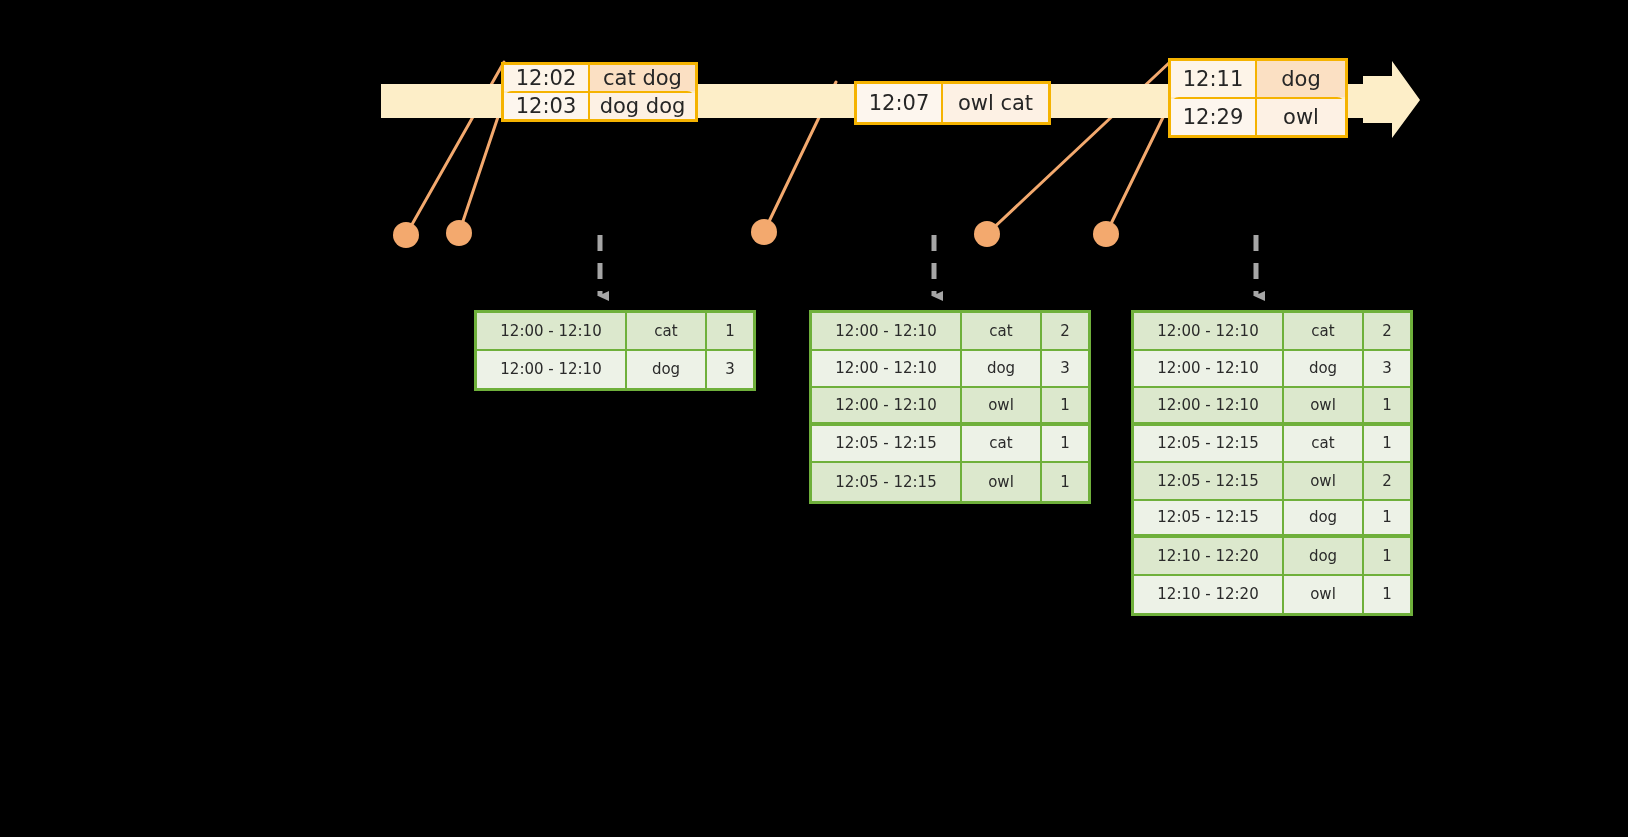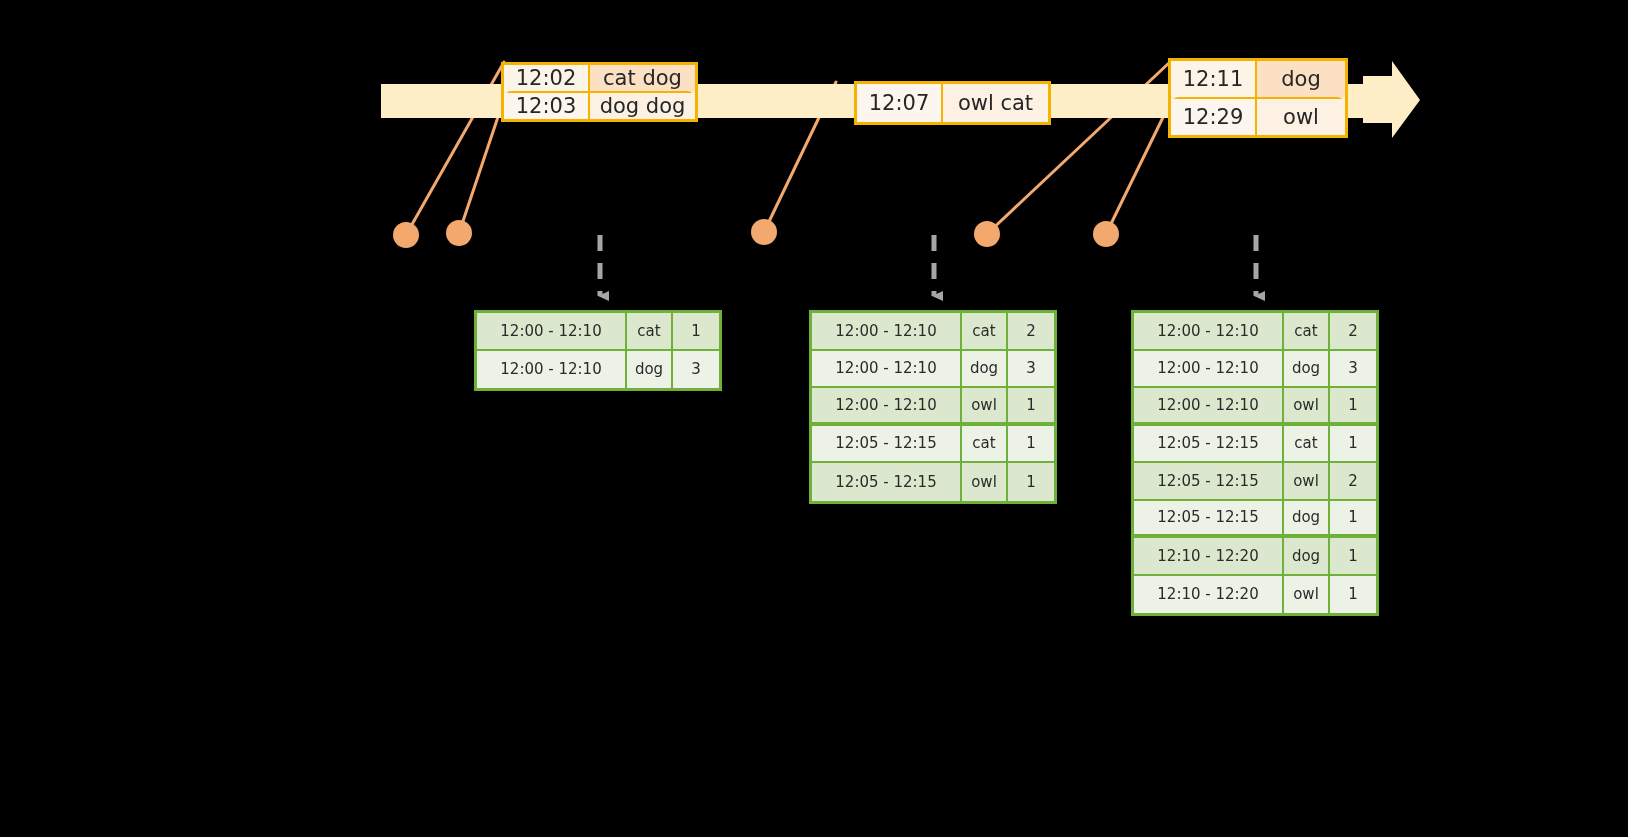--- a/index.html
+++ b/index.html
@@ -91,21 +91,21 @@
     align-items: center;
     justify-content: center;
     font-size: 15px;
     color: #2a2a2a;
     box-sizing: border-box;
     border-right: 2px solid #6FB03B;
     border-bottom: 2px solid #6FB03B;
   }
   .rt-row:last-child .rt-cell { border-bottom: none; }
   .rt-cell.c-window { width: 150px; }
-  .rt-cell.c-word   { width: 46px; }
+  .rt-cell.c-word   { width: 80px; }
   .rt-cell.c-count  { width: 46px; border-right: none; }
   .rt-row.tint .rt-cell { background: #DCE8CD; }
   .rt-row.plain .rt-cell { background: #EDF2E7; }
   .rt-row.group-end .rt-cell { border-bottom: 4px solid #6FB03B; }
 </style>
 </head>
 <body>
 
 <div id="stage">
 

